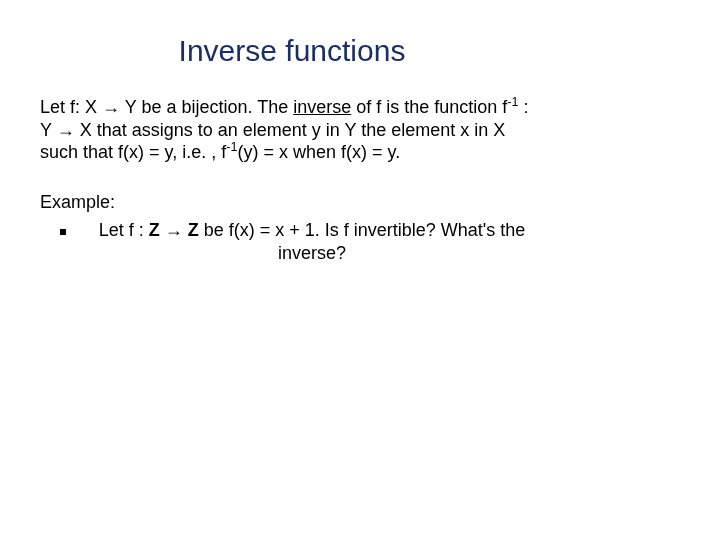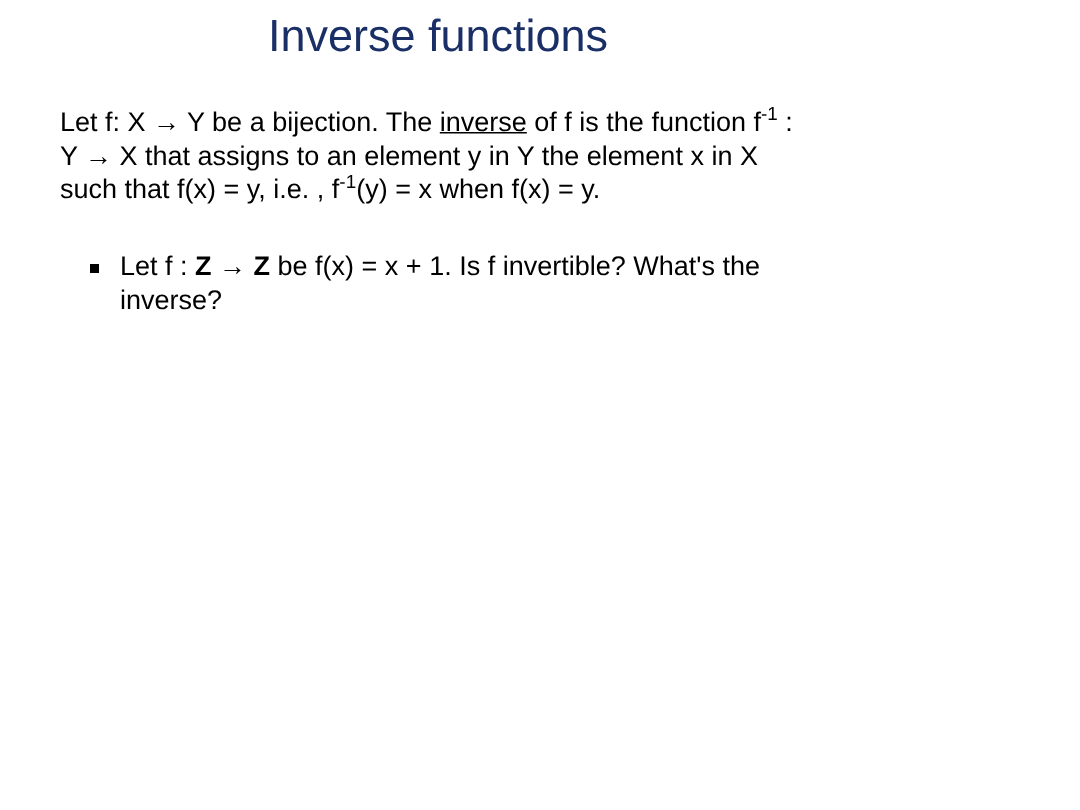--- a/index.html
+++ b/index.html
@@ -8,21 +8,21 @@
     width: 720px;
     height: 540px;
     background: #ffffff;
     font-family: "Comic Sans MS", "Comic Sans", cursive, sans-serif;
     color: #000000;
   }
   .slide {
     box-sizing: border-box;
     width: 584px;
     height: 540px;
-    padding: 4px 40px 20px 40px;
+    padding: 30px 40px 20px 40px;
   }
   .title {
     text-align: center;
     font-size: 30px;
     font-weight: normal;
     color: #1a2f66;
     margin: 4px 0 28px 0;
   }
   .body-text {
     font-size: 18px;
@@ -30,20 +30,21 @@
     margin-bottom: 28px;
   }
   .example-label {
     font-size: 18px;
     margin-bottom: 6px;
   }
   .bullet-row {
     display: flex;
     align-items: flex-start;
     margin-left: 20px;
+    text-align: center;
   }
   .bullet-dot {
     width: 6px;
     height: 6px;
     background: #000;
     margin-top: 10px;
     margin-right: 14px;
     flex: 0 0 auto;
   }
   .bullet-text {
@@ -69,20 +70,21 @@
 <body>
 
 <div class="slide">
 
   <div class="title">Inverse functions</div>
 
   <div class="body-text">
     <span>Let  f: X </span><span class="arrow">→</span><span> Y be a bijection.  The </span><span class="underline">inverse</span><span> of f is the function f</span><sup>-1</sup><span> : Y </span><span class="arrow">→</span><span> X that assigns to an element y in Y the element x in X such that f(x) = y, i.e. , f</span><sup>-1</sup><span>(y) = x when f(x) = y.</span>
   </div>
 
+  <div class="example-label">Example:</div>
 
   <div class="bullet-row">
     <div class="bullet-dot"></div>
     <div class="bullet-text">
       <span>Let f : </span><span class="bold">Z</span><span class="arrow"> → </span><span class="bold">Z</span><span> be f(x) = x + 1.  Is f invertible?  What's the inverse?</span>
     </div>
   </div>
 
 </div>
 

